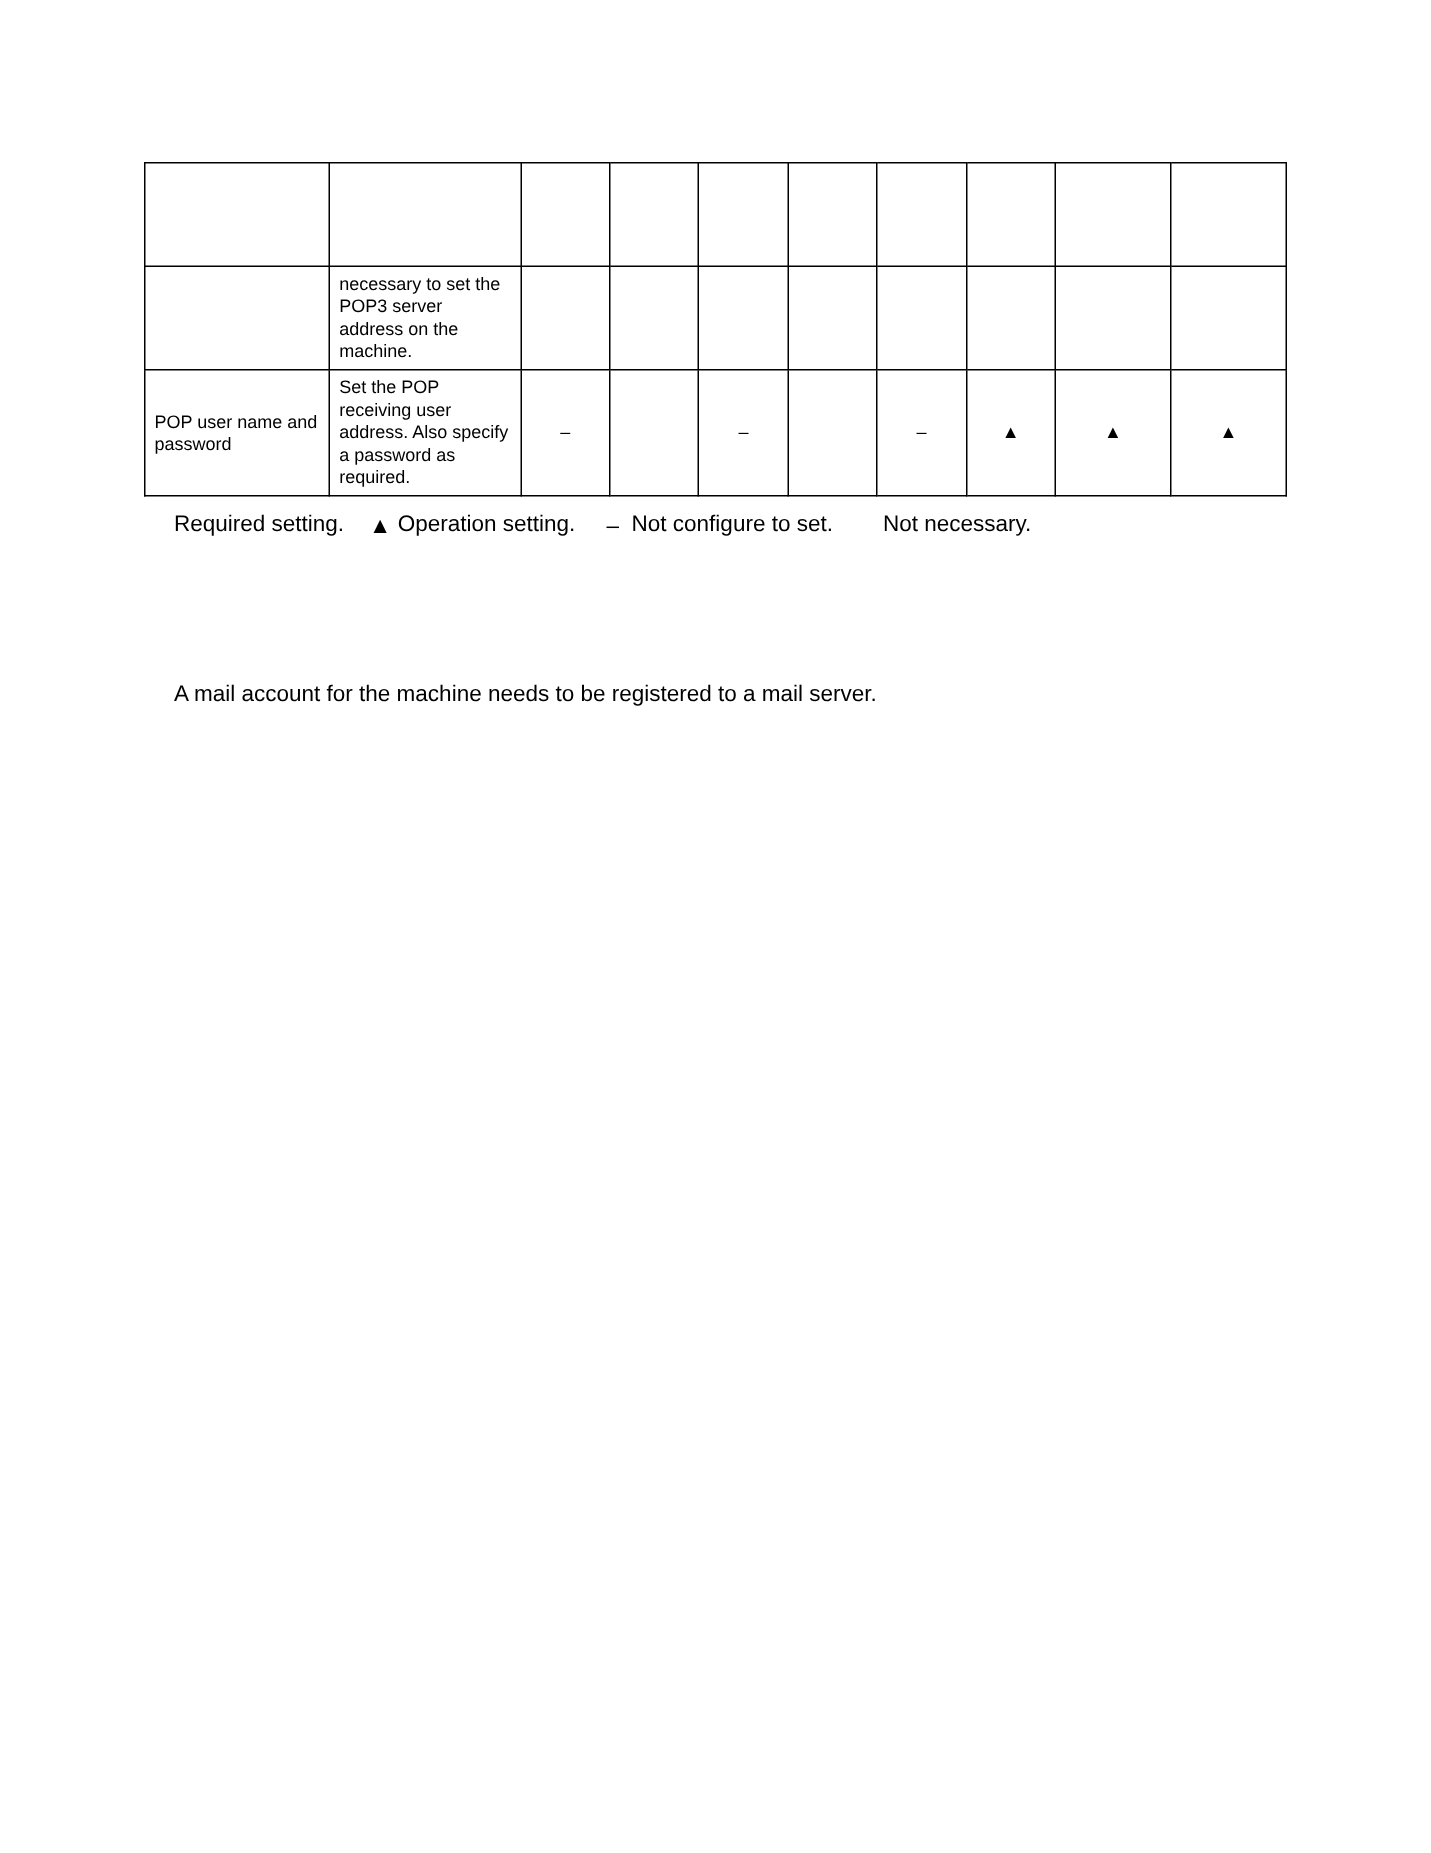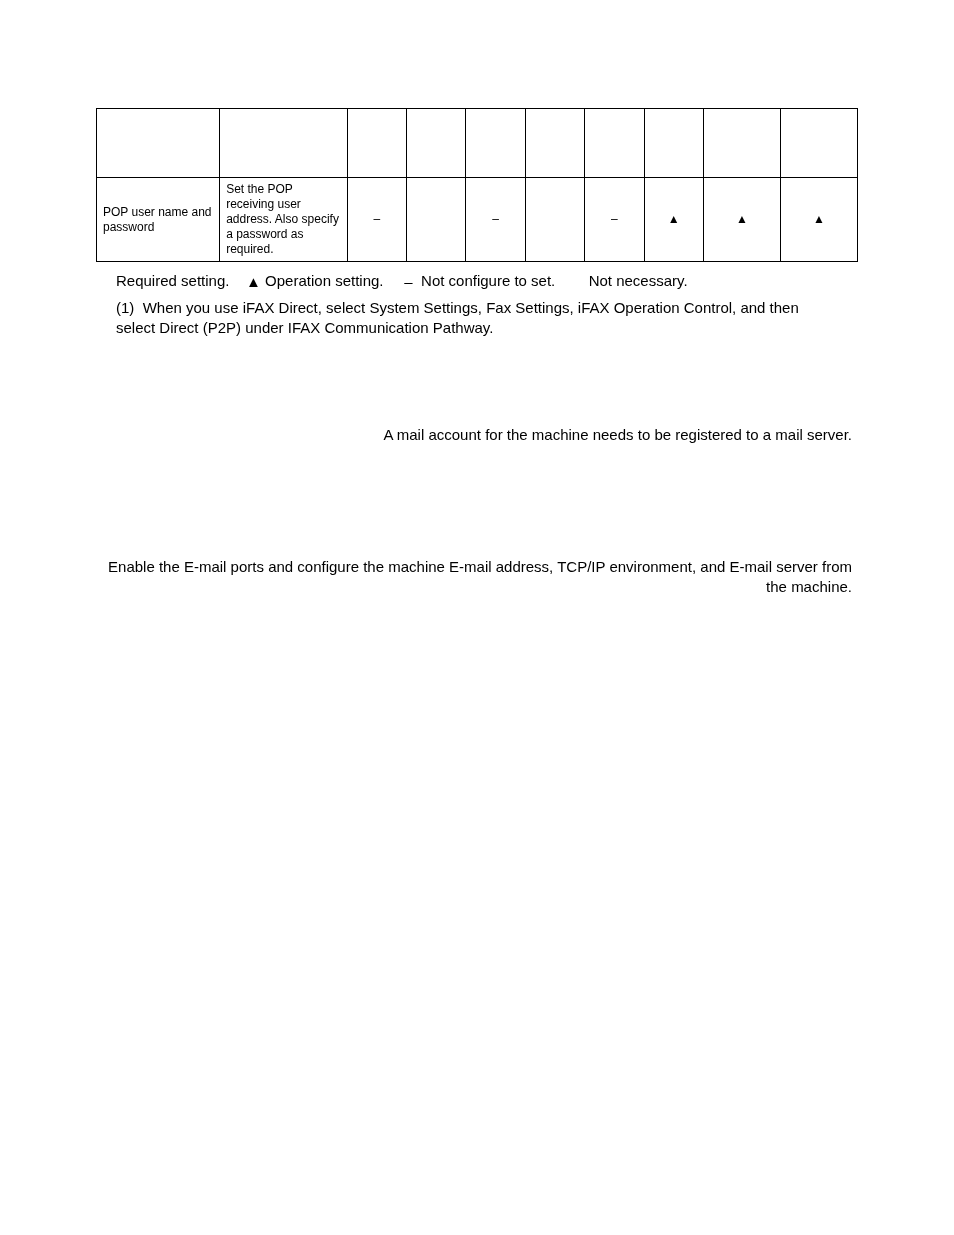--- a/index.html
+++ b/index.html
@@ -50,24 +50,23 @@
   .legend span.mark {
     display: inline-block;
     vertical-align: -1px;
   }
   .note1 {
     margin: 4px 20px 0 20px;
     font-size: 15px;
     line-height: 1.35;
   }
   .para {
-    margin: 0 6px;
+    margin: 0 20px;
     font-size: 15px;
     line-height: 1.35;
-    text-align: right;
   }
   .gap-lg { height: 86px; }
   .gap-xl { height: 112px; }
   .dash { font-family: Arial, sans-serif; }
 </style>
 </head>
 <body>
 
 <div class="page">
 
@@ -93,20 +92,32 @@
           <th></th>
           <th></th>
           <th></th>
           <th></th>
           <th></th>
           <th></th>
       </tr>
     </thead>
     <tbody>
       <tr>
+        <td></td>
+        <td>necessary to set the POP3 server address on the machine.</td>
+        <td class="sym"></td>
+        <td class="sym"></td>
+        <td class="sym"></td>
+        <td class="sym"></td>
+        <td class="sym"></td>
+        <td class="sym"></td>
+        <td class="sym"></td>
+        <td class="sym"></td>
+      </tr>
+      <tr>
         <td>POP user name and password</td>
         <td>Set the POP receiving user address. Also specify a password as required.</td>
         <td class="sym dash">–</td>
         <td class="sym"></td>
         <td class="sym dash">–</td>
         <td class="sym"></td>
         <td class="sym dash">–</td>
         <td class="sym">▲</td>
         <td class="sym">▲</td>
         <td class="sym">▲</td>
@@ -119,23 +130,21 @@
     &nbsp;&nbsp;
     <span class="mark">▲</span>
     <span>Operation setting.</span>
     &nbsp;&nbsp;&nbsp;
     <span class="mark dash">–</span>
     &nbsp;<span>Not configure to set.</span>
     &nbsp;&nbsp;&nbsp;&nbsp;&nbsp;&nbsp;
     <span>Not necessary.</span>
   </div>
 
-  <div class="note1">(1)&nbsp; When you use iFAX Direct, select System Settings, Fax Settings, iFAX Operation Control, and then select Direct (P2P) under IFAX Communication Pathway.</div>
 
   <div class="gap-lg"></div>
 
   <div class="para">A mail account for the machine needs to be registered to a mail server.</div>
 
   <div class="gap-xl"></div>
 
-  <div class="para">Enable the E-mail ports and configure the machine E-mail address, TCP/IP environment, and E-mail server from the machine.</div>
 
 </div>
 
 </body></html>

